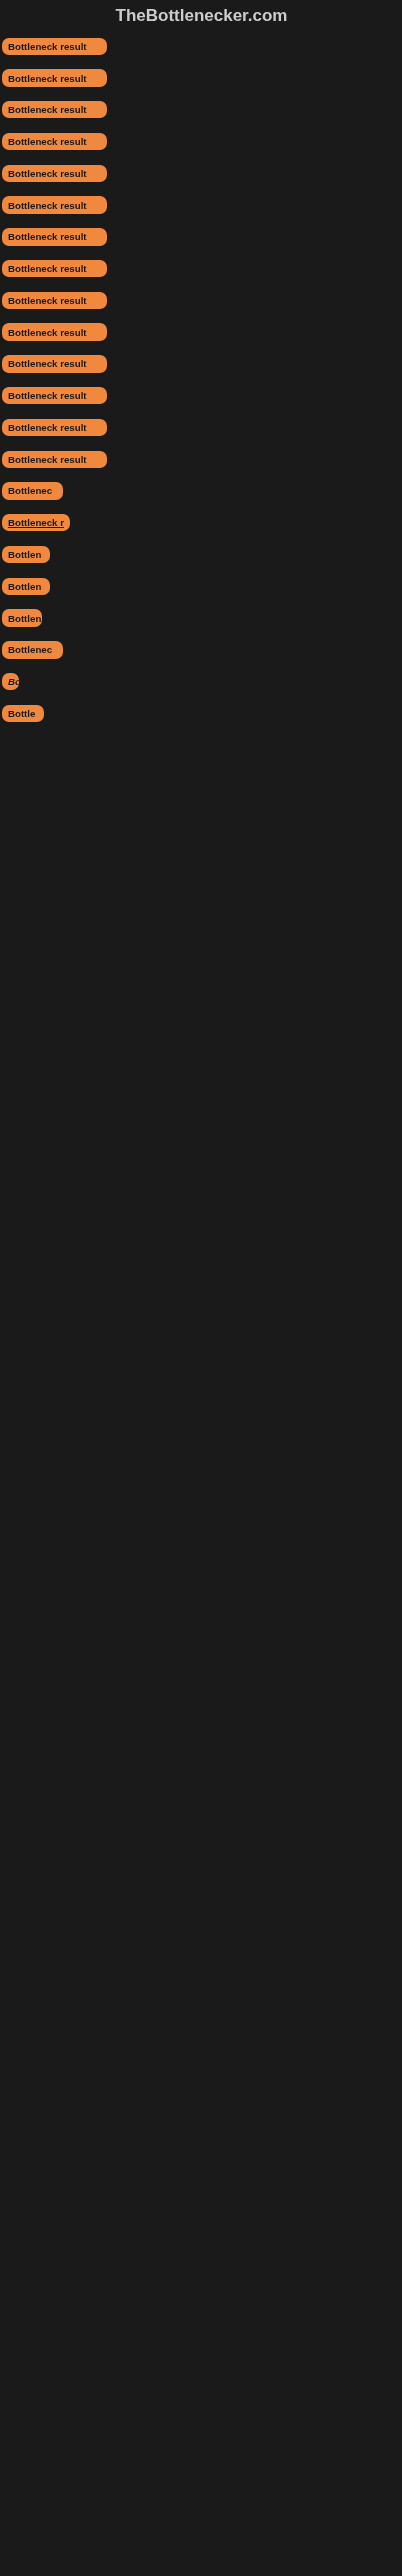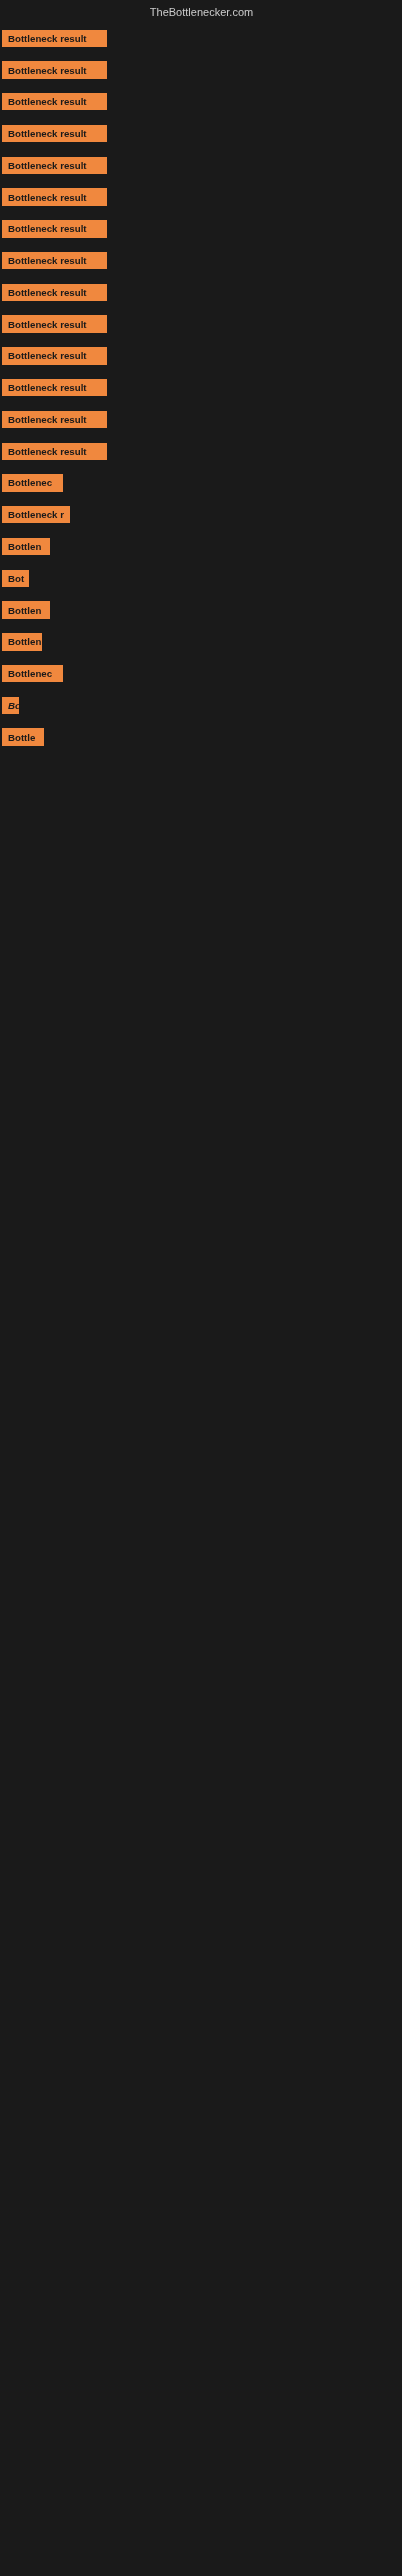--- a/index.html
+++ b/index.html
@@ -13,31 +13,31 @@
       min-height: 2576px;
       background-color: #1a1a1a;
       font-family: Arial, sans-serif;
       position: relative;
     }
 
     .site-header {
       text-align: center;
       padding: 6.4px 0 3.2px 0;
       color: #cccccc;
-      font-size: 11px;
-      font-weight: normal;
+      font-size: 17px;
+      font-weight: bold;
     }
 
     .bottleneck-badge {
       background-color: #f0883e;
       color: #1a1a1a;
       font-size: 9.7px;
       font-weight: bold;
       padding: 3.2px 6.4px;
-      border-radius: 0;
+      border-radius: 7px;
       white-space: nowrap;
       overflow: hidden;
     }
 
     .items-container {
       padding: 0 0 0 1.6px;
     }
 
     .row {
       padding: 8px 0 6.4px 0;
@@ -90,27 +90,24 @@
     <div class="row">
       <div class="bottleneck-badge" style="max-width: 105px;">Bottleneck result</div>
     </div>
     <div class="row">
       <div class="bottleneck-badge" style="max-width: 105px;">Bottleneck result</div>
     </div>
     <div class="row">
       <div class="bottleneck-badge" style="max-width: 61px;">Bottlenec</div>
     </div>
     <div class="row">
-      <div class="bottleneck-badge" style="max-width: 68px;">Bottleneck r</div>
+      <div class="bottleneck-badge" style="max-width: 68px; text-decoration: underline;">Bottleneck r</div>
     </div>
     <div class="row">
       <div class="bottleneck-badge" style="max-width: 48px;">Bottlen</div>
-    </div>
-    <div class="row">
-      <div class="bottleneck-badge" style="max-width: 27px;">Bot</div>
     </div>
     <div class="row">
       <div class="bottleneck-badge" style="max-width: 48px;">Bottlen</div>
     </div>
     <div class="row">
       <div class="bottleneck-badge" style="max-width: 40px;">Bottlen</div>
     </div>
     <div class="row">
       <div class="bottleneck-badge" style="max-width: 61px;">Bottlenec</div>
     </div>

